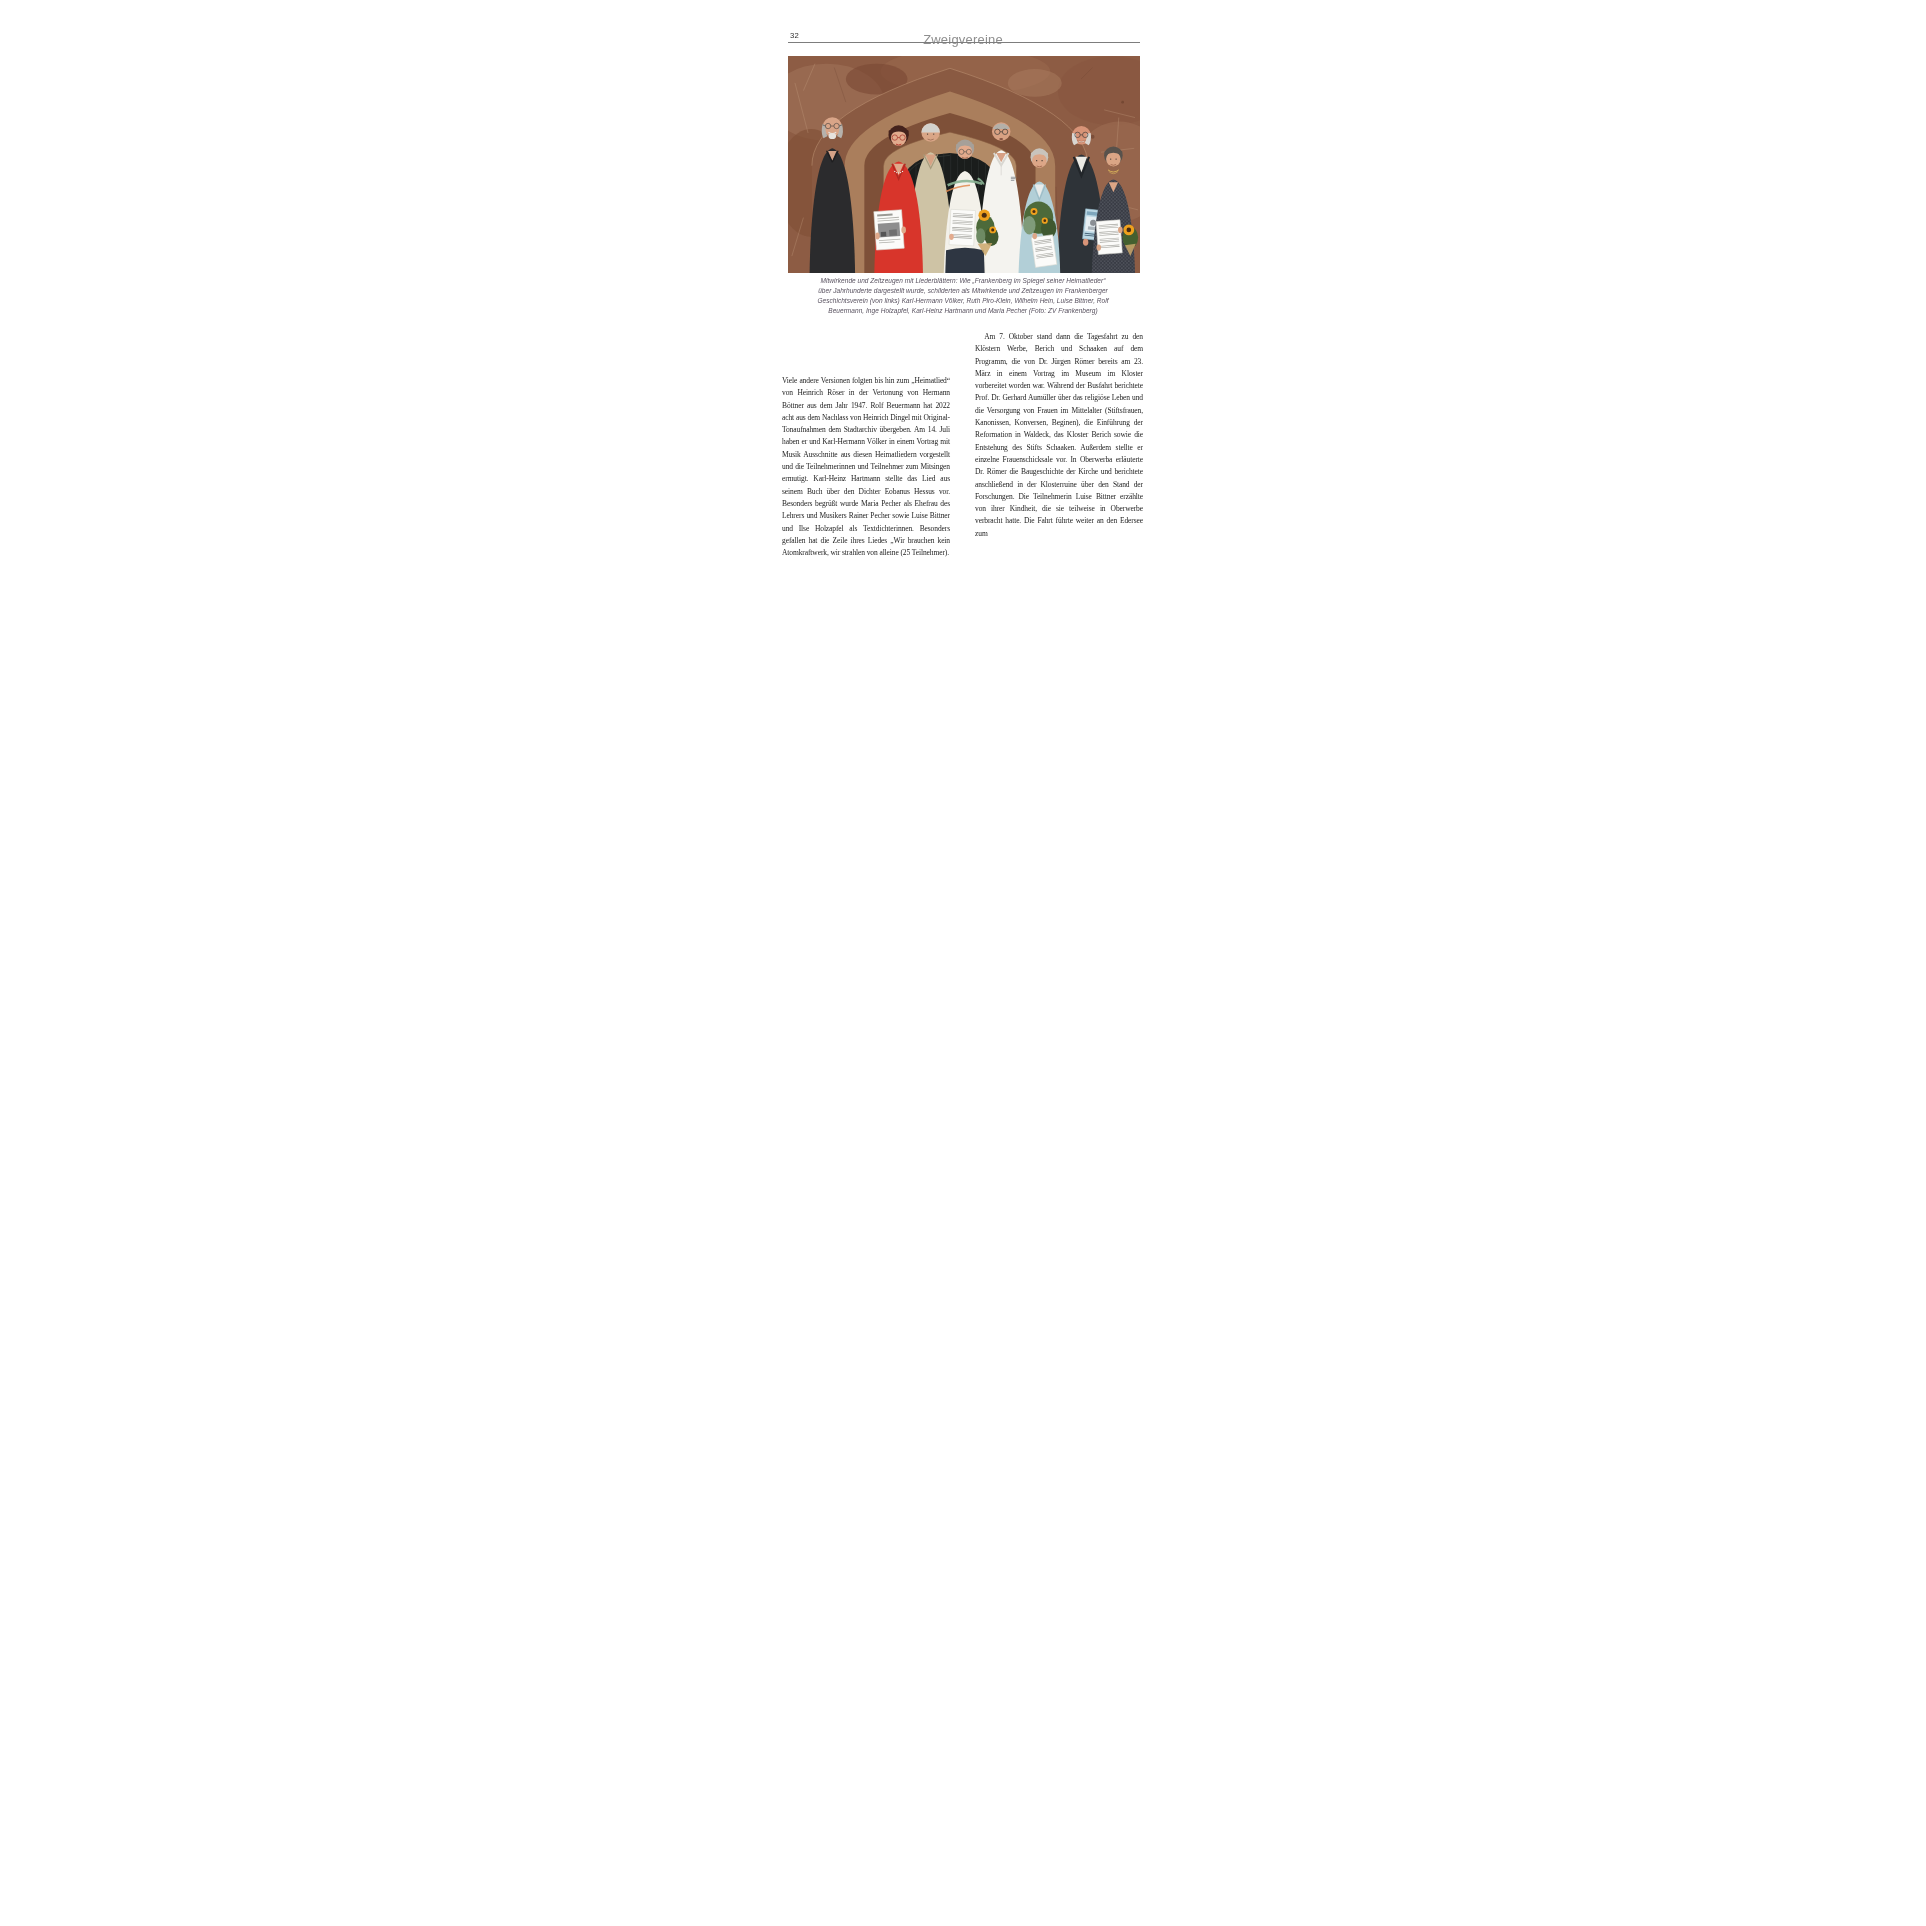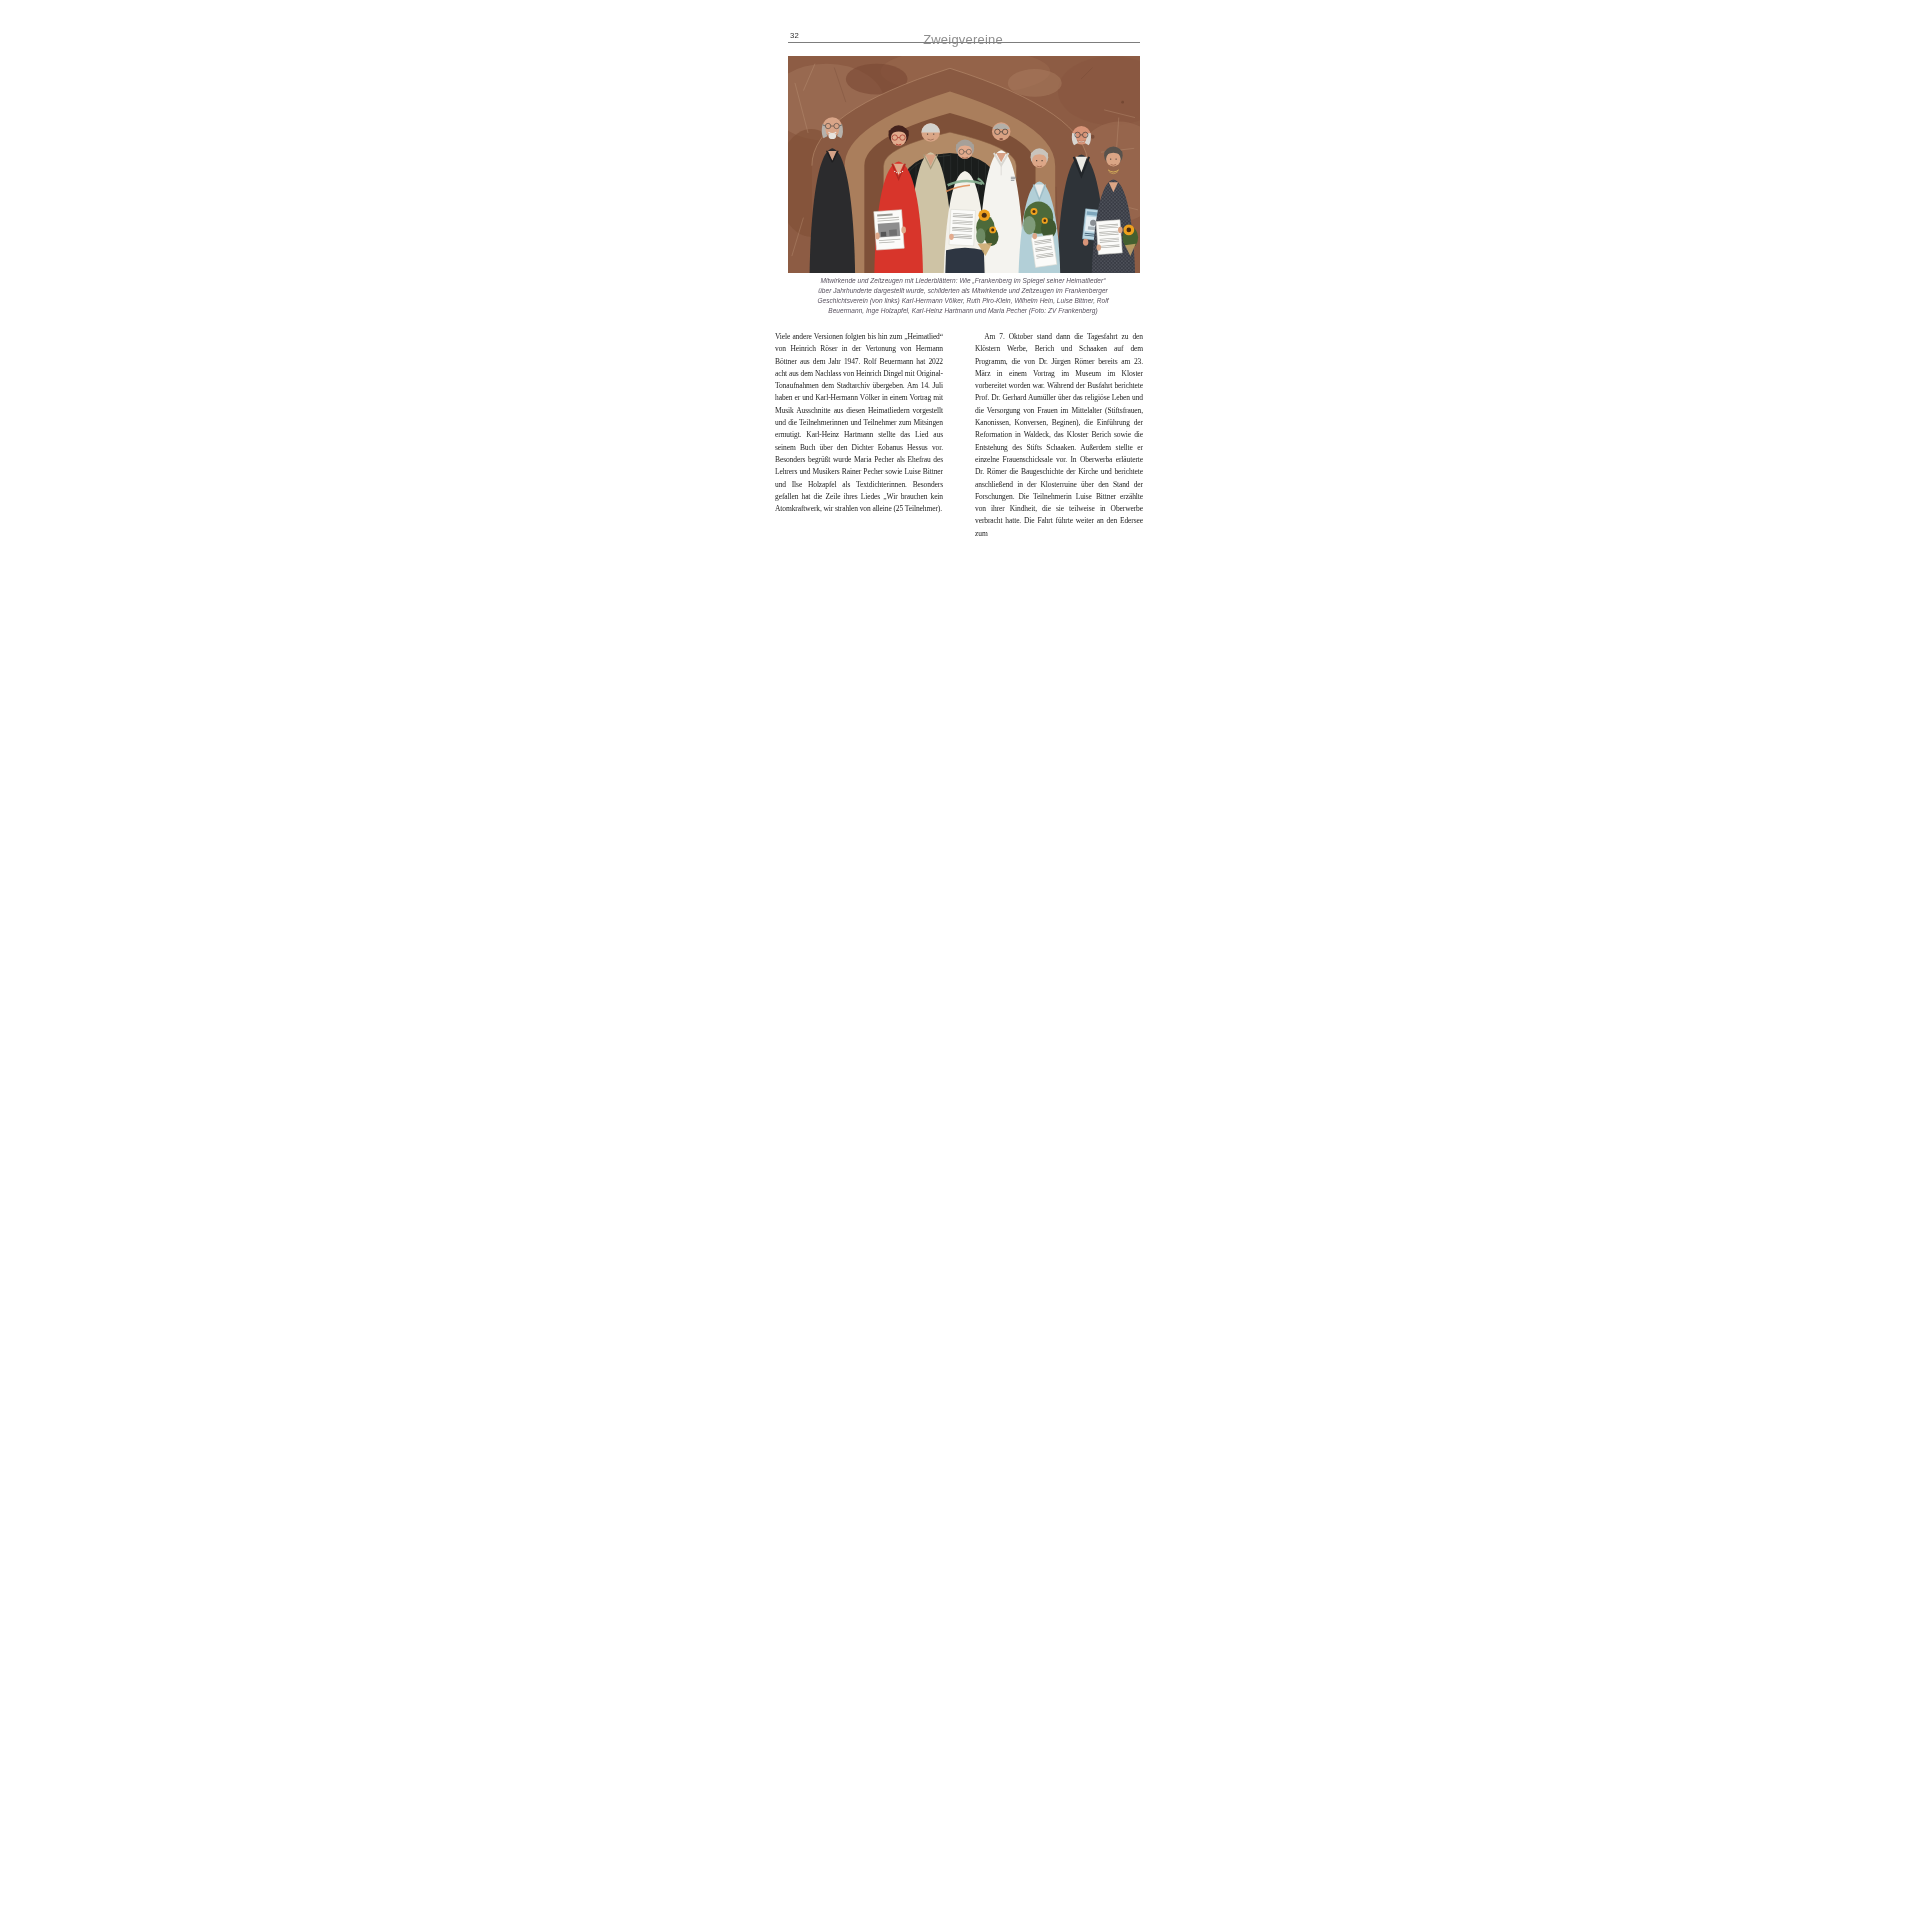--- a/index.html
+++ b/index.html
@@ -32,21 +32,21 @@
     font-style:italic; font-size:6.5px; line-height:10px;
     text-align:center; letter-spacing:0.04px;
   }
   
   .col {
     position:absolute; top:331px; width:168px;
     font-size:7.5px; line-height:12.3px; color:#1c1c1c;
     text-align:justify; letter-spacing:-0.1px;
     hyphens:auto; -webkit-hyphens:auto;
   }
-  .col-left  { left:24px; }
+  .col-left  { left:31px;margin-top:44px; }
   .col-right { left:224px; }
   .col-right p { text-indent:9.2px; }
 </style>
 </head>
 <body>
 
 <div class="page">
 
   <span class="pagenum" style="color: rgb(47, 47, 47);">32</span>
   <span class="section" style="color: rgb(142, 142, 142);">Zweigvereine</span>

